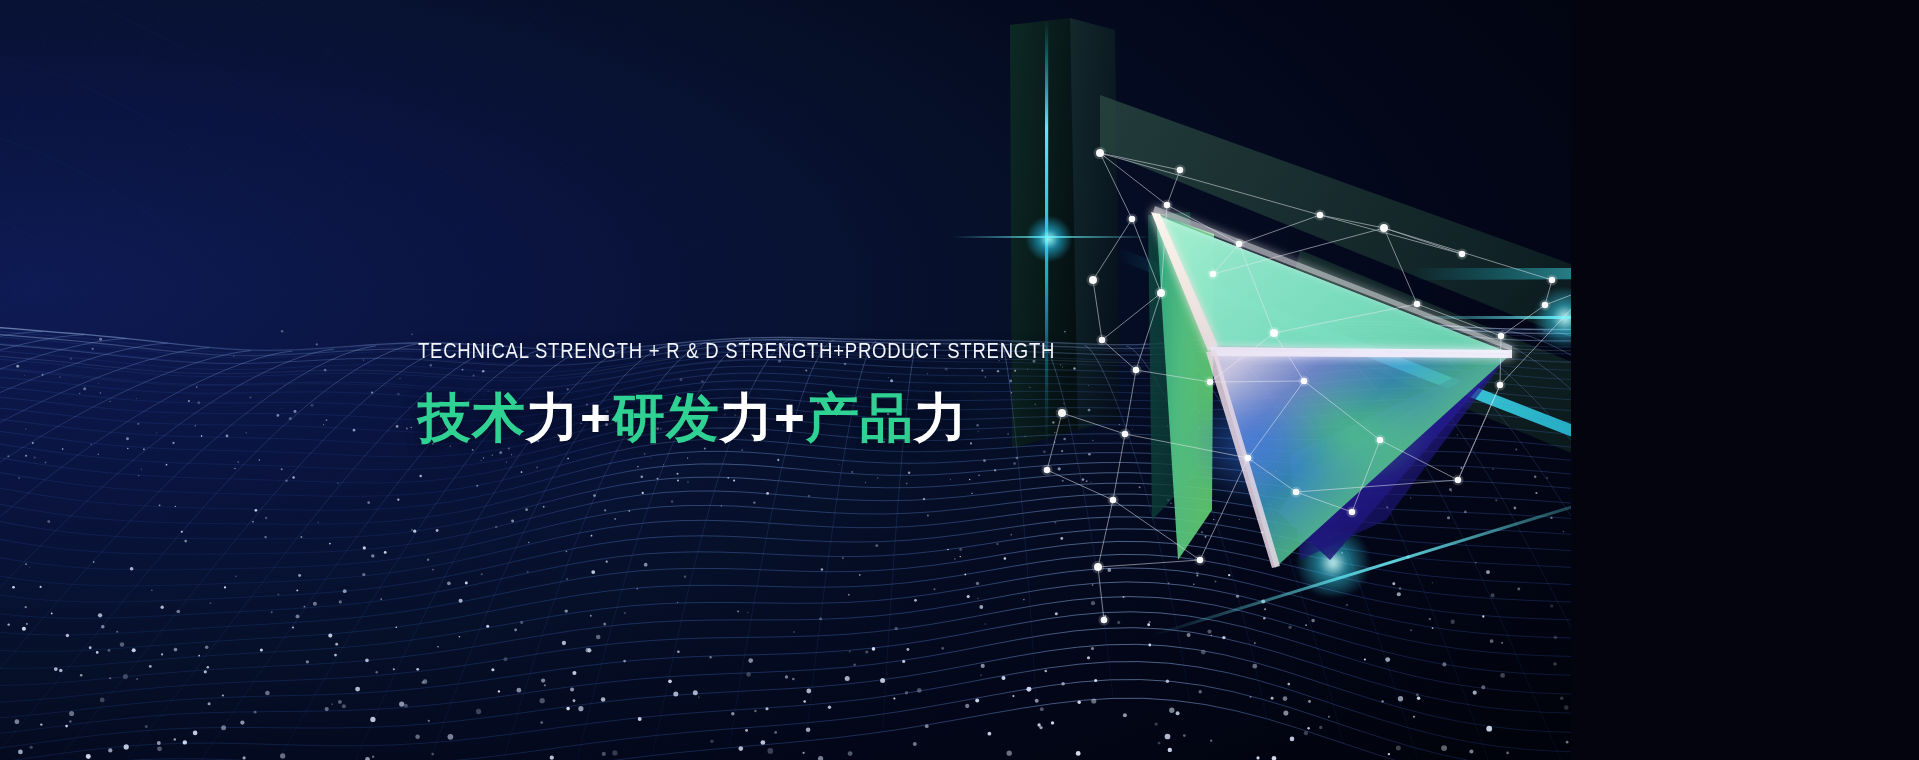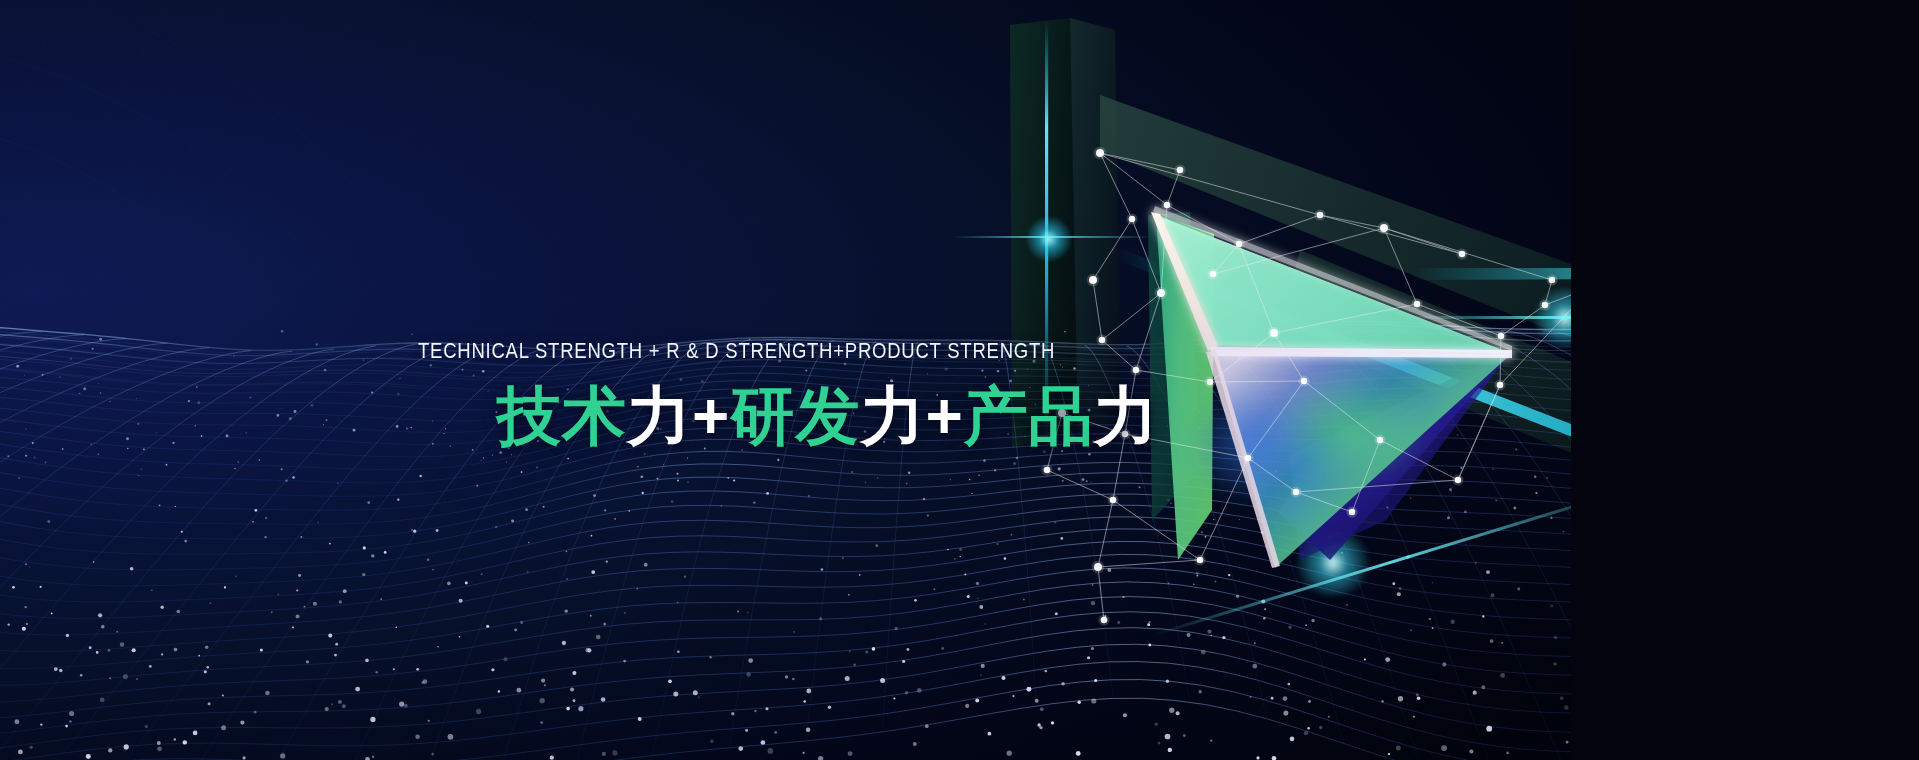--- a/index.html
+++ b/index.html
@@ -9,21 +9,20 @@
     background:#03040d;
     font-family:"Liberation Sans", sans-serif;
   }
   #banner{
     position:relative;
     width:1571px; height:760px;
     overflow:hidden;
     background:
       radial-gradient(120% 95% at 2% 38%,  #0e1b54 0%, #0a1440 26%, #061029 52%, #03071a 74%, #01030c 100%),
       linear-gradient(100deg, #0d1a4e 0%, #0a1440 22%, #060e2c 44%, #03061a 66%, #010309 100%);
-    text-align: right;
   }
 
   
   .faint-grid{
     position:absolute; inset:0;
     opacity:.55;
     pointer-events:none;
   }
 
   
@@ -60,22 +59,22 @@
     letter-spacing:.9px;
     color:#f2f5fb;
     white-space:nowrap;
     transform:scaleX(.86);
     transform-origin:left center;
     font-weight:400;
     text-shadow:0 0 10px rgba(10,20,60,.85);
     line-height:1.05;
   }
   #headline{
-    margin-top:16px;
-    font-size:64px;
+    margin-top:24px;
+    font-size:53px;
     font-weight:700;
     letter-spacing:1px;
     white-space:nowrap;
     line-height:1.16;
     text-shadow:0 2px 14px rgba(3,8,28,.9);
   }
 </style>
 </head>
 <body>
 

